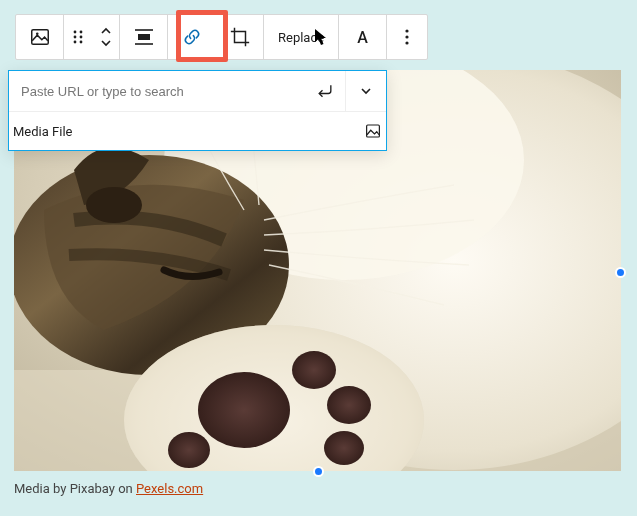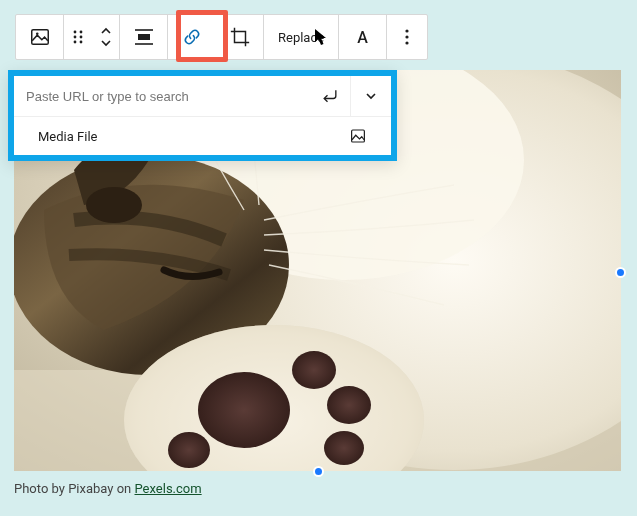--- a/index.html
+++ b/index.html
@@ -4,31 +4,31 @@
 <style>
   html,body{margin:0;padding:0;font-family:-apple-system,BlinkMacSystemFont,"Segoe UI",Roboto,sans-serif;background:#d6eeee;width:637px;height:516px;overflow:hidden;}
   .wrap{position:relative;width:637px;height:516px;}
   .toolbar{position:absolute;left:15px;top:14px;height:44px;display:flex;background:#fff;border:1px solid #d7d7d7;border-radius:2px;}
   .tb-btn{width:48px;height:44px;display:flex;align-items:center;justify-content:center;border-right:1px solid #d7d7d7;box-sizing:border-box;color:#1e1e1e;cursor:pointer;}
   .tb-btn.small{width:28px;}
   .tb-btn.noborder{border-right:none;}
   .tb-text{padding:0 14px;display:flex;align-items:center;border-right:1px solid #d7d7d7;font-size:13px;color:#1e1e1e;cursor:pointer;position:relative;}
   .cursor-caret{position:absolute;top:13px;left:50px;}
   .highlight{position:absolute;left:176px;top:10px;width:52px;height:52px;border:5px solid #f05a46;box-sizing:border-box;pointer-events:none;border-radius:2px;}
-  .link-popover{position:absolute;left:8px;top:70px;width:377px;background:#fff;border:6px solid #0ea5e9;box-shadow:0 4px 16px rgba(0,0,0,0.12);}
+  .link-popover{position:absolute;left:8px;top:70px;width:377px;background:#fff;border:1px solid #0ea5e9;box-shadow:0 4px 16px rgba(0,0,0,0.12);}
   .url-row{display:flex;align-items:center;border-bottom:1px solid #eee;}
   .url-input{flex:1;height:40px;border:none;outline:none;padding:0 12px;font-size:13px;color:#1e1e1e;}
   .url-input::placeholder{color:#777;}
   .popover-btn{width:40px;height:40px;display:flex;align-items:center;justify-content:center;color:#1e1e1e;cursor:pointer;}
   .popover-btn.sep{border-left:1px solid #eee;}
-  .opt-row{display:flex;align-items:center;justify-content:space-between;padding:0 24px;height:38px;font-size:13px;color:#1e1e1e;cursor:pointer;}
+  .opt-row{display:flex;align-items:center;justify-content:space-between;padding:0 4px;height:38px;font-size:13px;color:#1e1e1e;cursor:pointer;}
   .img-block{position:absolute;left:14px;top:70px;width:607px;}
   .the-img{width:607px;height:401px;display:block;}
   .caption{margin-top:10px;font-size:13px;color:#444;}
-  .caption a{color:#14532d;text-decoration:underline;margin-top:15px;}
+  .caption a{color:#c2410c;text-decoration:underline;margin-top:15px;}
   .resize-dot{position:absolute;width:11px;height:11px;border-radius:50%;background:#1979ff;border:2px solid #fff;box-sizing:border-box;}
   svg{display:block;}
 </style>
 </head>
 <body>
 
 <div class="wrap">
 
   <div class="img-block">
     <svg class="the-img" viewBox="0 0 607 401" preserveAspectRatio="none">
@@ -90,21 +90,21 @@
         <path d="M250 165 Q360 160 460 150"></path>
         <path d="M250 180 Q360 190 455 195"></path>
         <path d="M255 195 Q350 215 430 235"></path>
         <path d="M230 140 Q200 90 180 50"></path>
         <path d="M245 135 Q240 80 235 35"></path>
       </g>
     </svg>
     <div class="resize-dot" style="left:601px;top:197px;"></div>
     <div class="resize-dot" style="left:299px;top:396px;"></div>
     <div class="caption">
-      <span>Photo by Pixabay on </span><a href="#">Pexels.com</a>
+      <span>Media by Pixabay on </span><a href="#">Pexels.com</a>
     </div>
   </div>
 
   <div class="toolbar">
     <div class="tb-btn">
       <svg width="22" height="22" viewBox="0 0 24 24">
           <rect x="3" y="4" width="18" height="16" rx="1.5" fill="none" stroke="#1e1e1e" stroke-width="1.6"></rect>
           <path d="M3.5 16 L9 10 L14 15 L17 12 L20.5 16" fill="none" stroke="#1e1e1e" stroke-width="1.6"></path>
           <circle cx="9" cy="8.5" r="1.4" fill="#1e1e1e"></circle>
         </svg>

